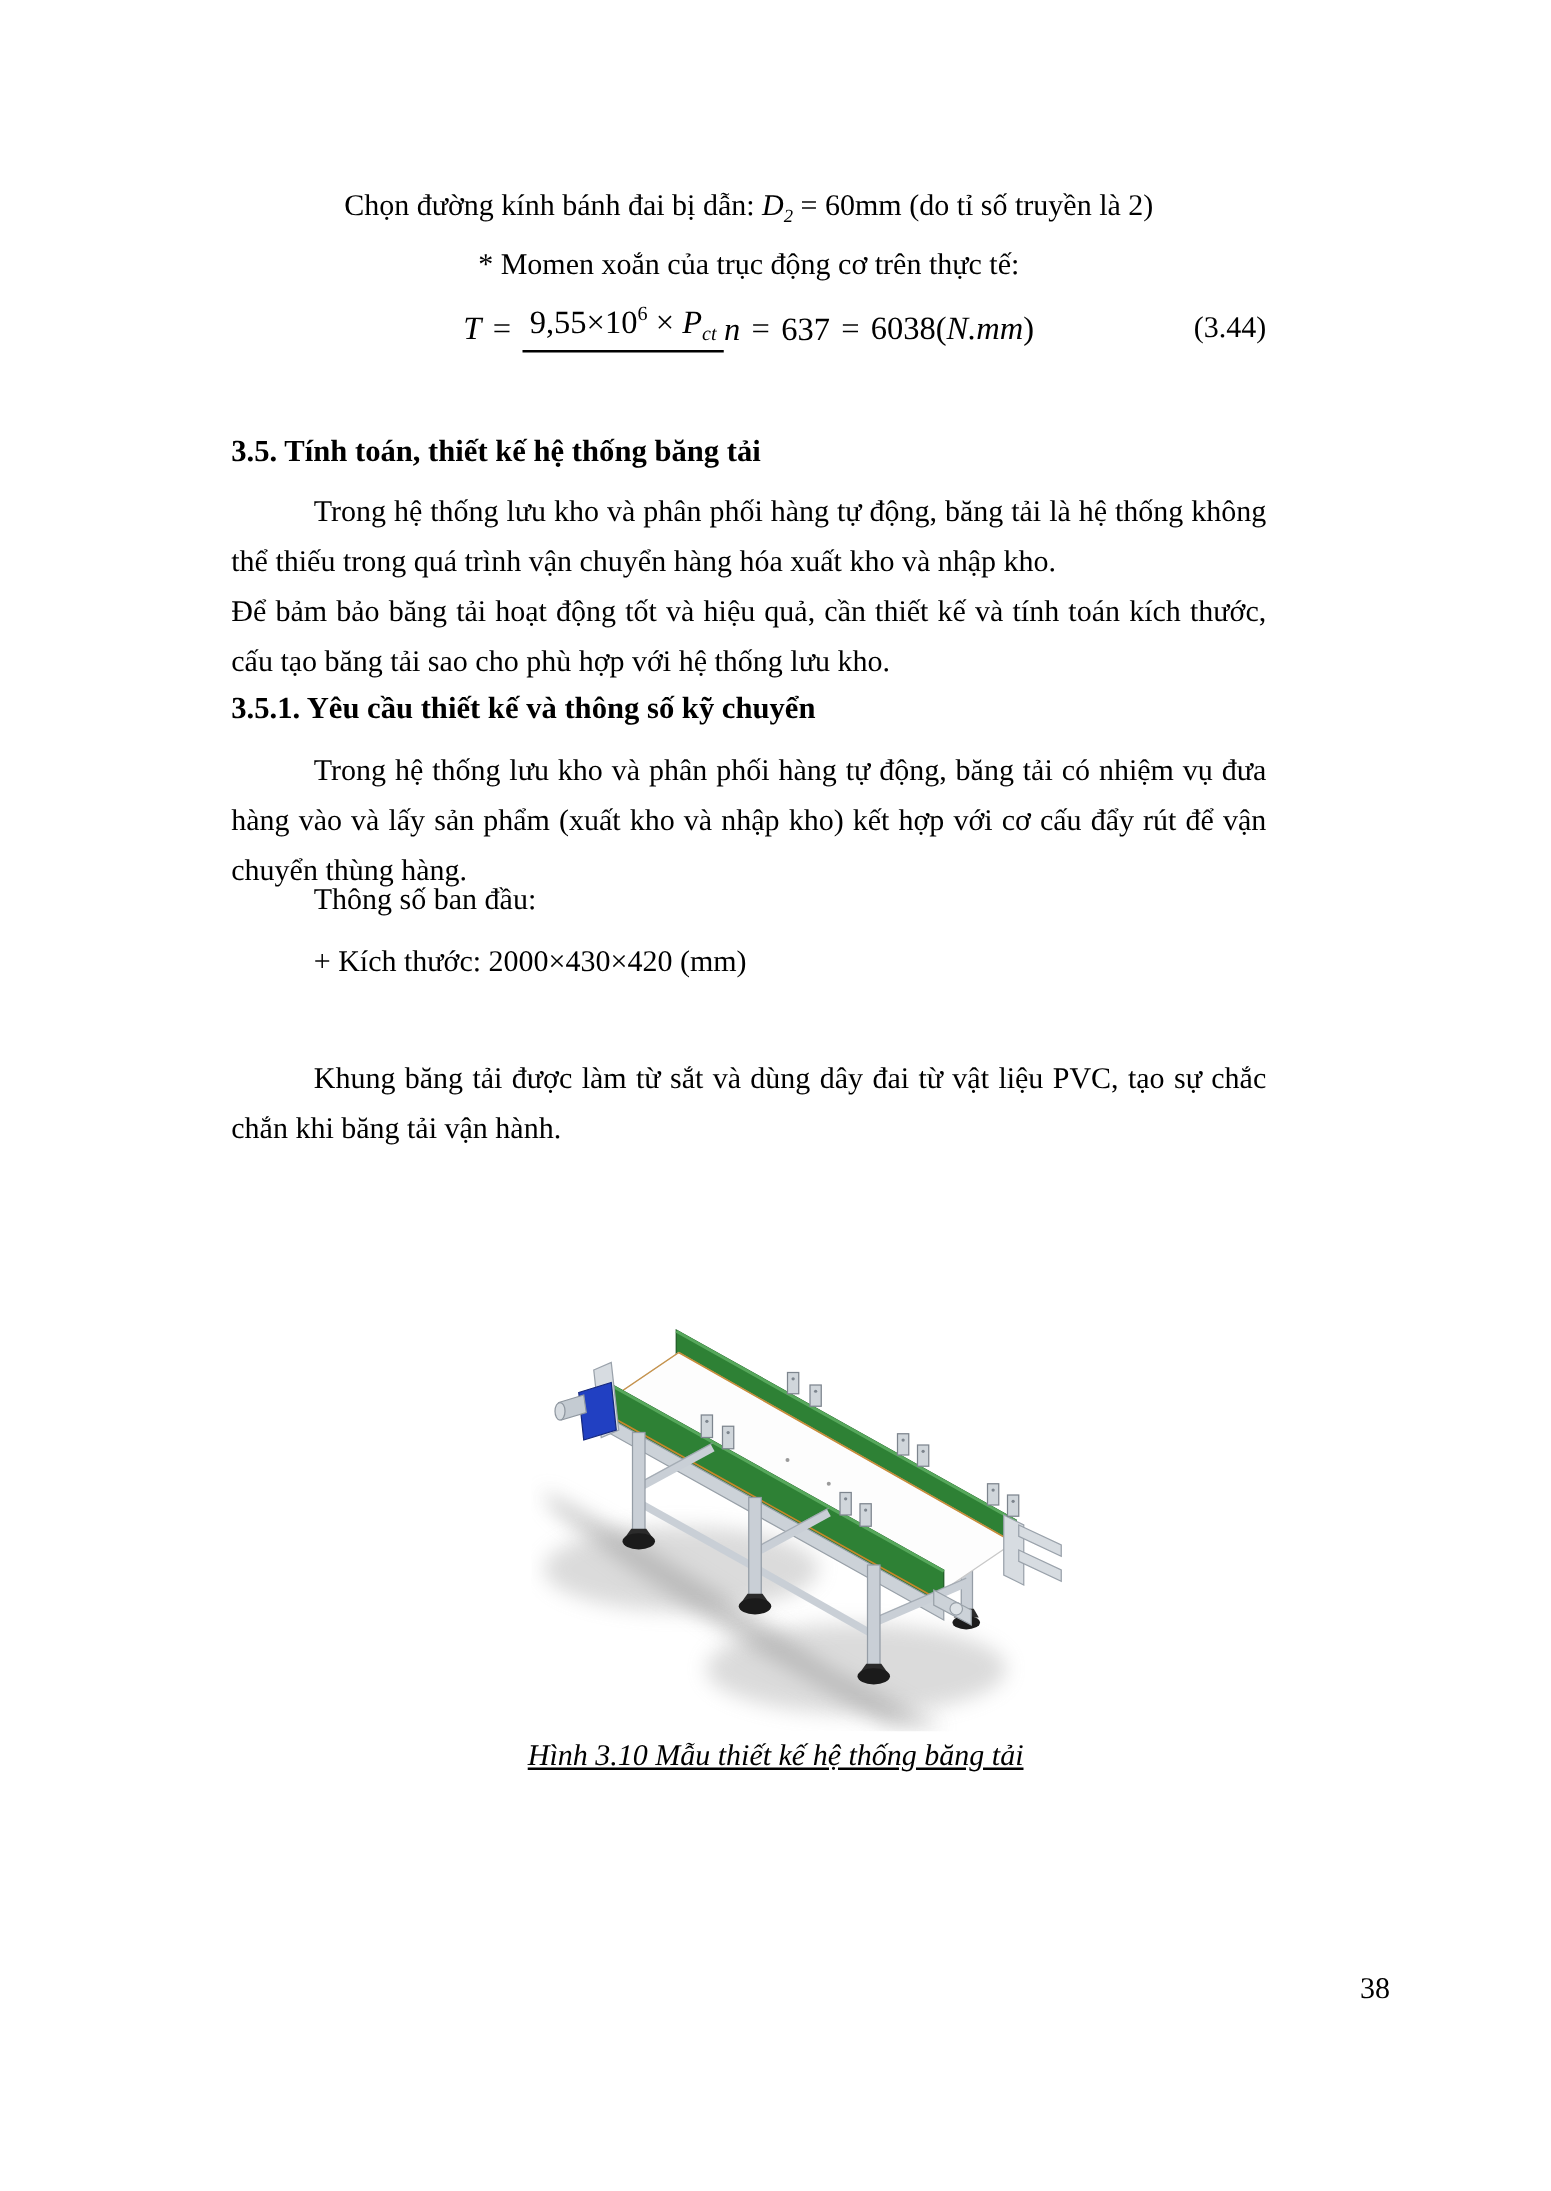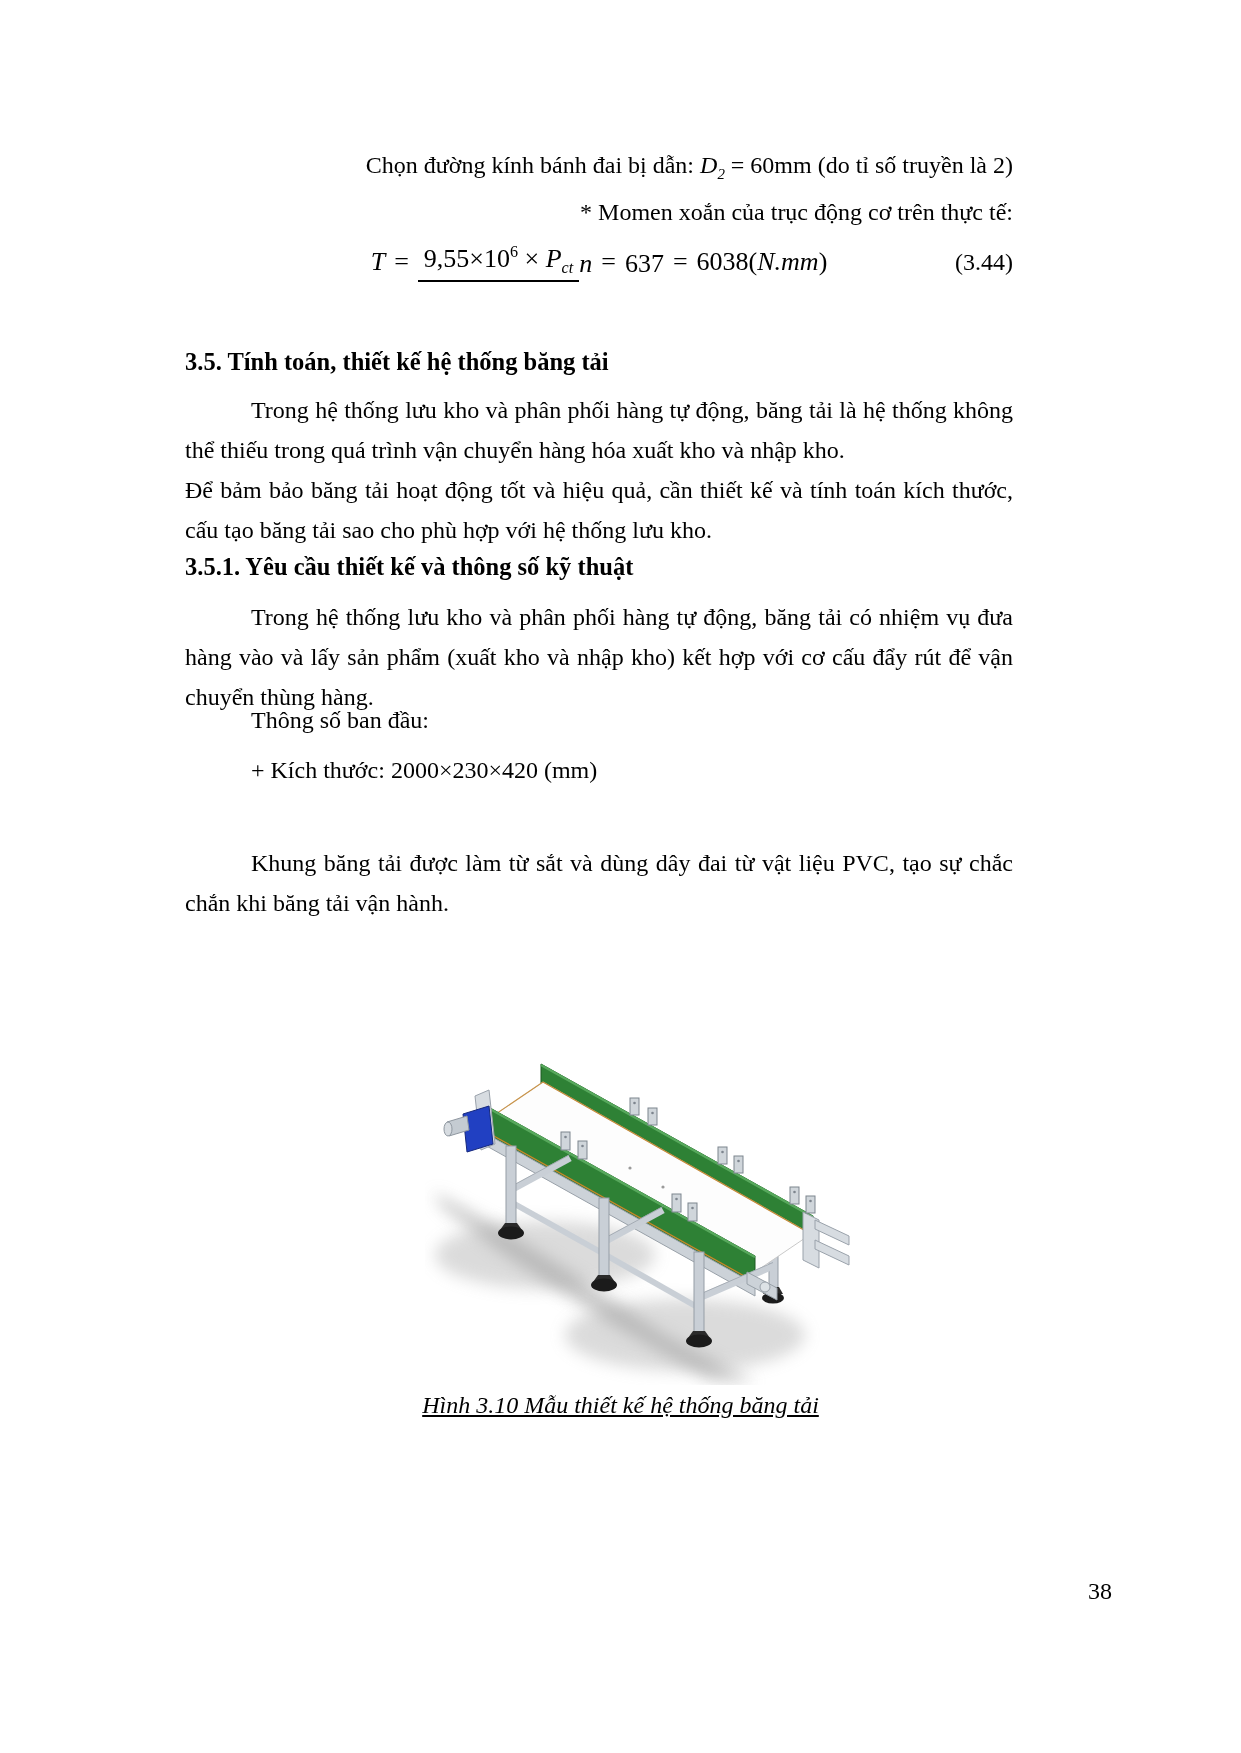--- a/index.html
+++ b/index.html
@@ -18,21 +18,21 @@
     font-size:24px; line-height:40px;
     text-align:justify;
   }
   .indent { text-indent:66px; }
   .pad-indent { padding-left:66px; text-align:left; }
   .heading {
     left:185px; width:828px;
     font-size:24.5px; font-weight:bold;
     text-align:left;
   }
-  .line { left:185px; width:828px; font-size:24px; text-align:right; }
+  .line { left:185px; width:828px; font-size:24px; text-align:center; }
   .var { font-style:italic; }
   
   .equation {
     left:185px; width:828px; top:243px;
     display:flex; align-items:center; justify-content:center;
     font-size:26px;
   }
   .eq-main { display:flex; align-items:center; gap:9px; }
   .frac { display:inline-flex; flex-direction:row; align-items:center; }
   .frac .num { border-bottom:2px solid #000; padding:0 6px 3px 6px; white-space:nowrap; }
@@ -82,30 +82,30 @@
     <span>3.5. Tính toán, thiết kế hệ thống băng tải</span>
   </div>
   <div class="abs body-text indent" style="top:390px;">
     <span>Trong hệ thống lưu kho và phân phối hàng tự động, băng tải là hệ thống không thể thiếu trong quá trình vận chuyển hàng hóa xuất kho và nhập kho.</span>
   </div>
   <div class="abs body-text" style="top:470px;">
     <span>Để bảm bảo băng tải hoạt động tốt và hiệu quả, cần thiết kế và tính toán kích thước, cấu tạo băng tải sao cho phù hợp với hệ thống lưu kho.</span>
   </div>
 
   <div class="abs heading" style="top:553px;">
-    <span>3.5.1. Yêu cầu thiết kế và thông số kỹ thuật</span>
+    <span>3.5.1. Yêu cầu thiết kế và thông số kỹ chuyển</span>
   </div>
   <div class="abs body-text indent" style="top:597px;">
     <span>Trong hệ thống lưu kho và phân phối hàng tự động, băng tải có nhiệm vụ đưa hàng vào và lấy sản phẩm (xuất kho và nhập kho) kết hợp với cơ cấu đẩy rút để vận chuyển thùng hàng.</span>
   </div>
   <div class="abs body-text pad-indent" style="top:700px;">
     <span>Thông số ban đầu:</span>
   </div>
   <div class="abs body-text pad-indent" style="top:750px;">
-    <span>+ Kích thước: 2000×230×420 (mm)</span>
+    <span>+ Kích thước: 2000×430×420 (mm)</span>
   </div>
   <div class="abs body-text indent" style="top:843px;">
     <span>Khung băng tải được làm từ sắt và dùng dây đai từ vật liệu PVC, tạo sự chắc chắn khi băng tải vận hành.</span>
   </div>
 
   <div class="abs figure-wrap">
     <svg width="460" height="345" viewBox="0 0 460 345" xmlns="http://www.w3.org/2000/svg">
       <defs>
         <filter id="blur1" x="-30%" y="-30%" width="160%" height="160%">
             <feGaussianBlur stdDeviation="8"></feGaussianBlur>

